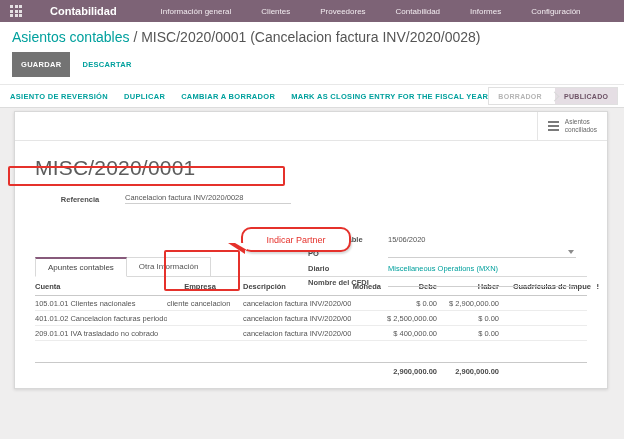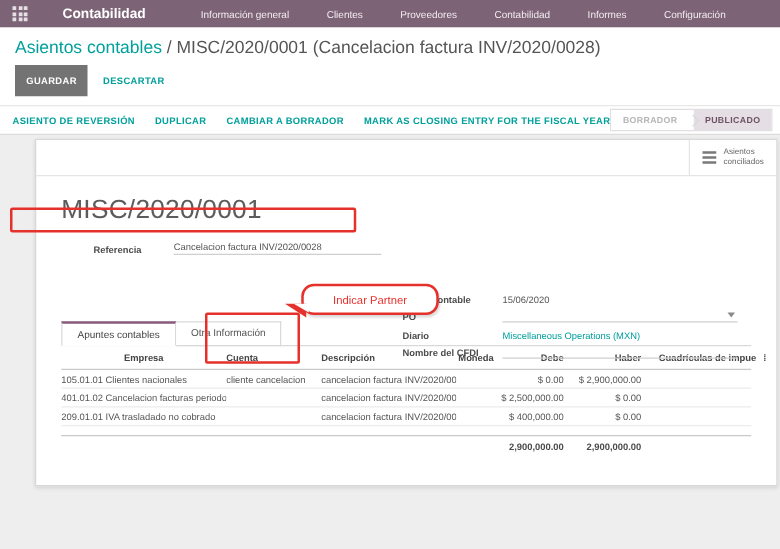--- a/index.html
+++ b/index.html
@@ -34,21 +34,21 @@
   .statusbar { display: flex; align-items: stretch; border: 1px solid #e0e0e0; height: 18px; }
   .status { font-size: 7px; font-weight: bold; letter-spacing: .3px; display: flex;
     align-items: center; padding: 0 9px; cursor: pointer; }
   .status.inactive { color: #b5b5b5; background: #fff; }
   .status-arrow { width: 7px; height: 7px; border-top: 1px solid #d8d8d8; border-right: 1px solid #d8d8d8;
     transform: rotate(45deg); margin: auto -3px auto 0; }
   .status.active { color: #6d5265; background: #e5dee4; }
 
   
   .content { position: relative; height: 351px; background: #efeeee; }
-  .sheet { position: absolute; left: 28px; top: 3px; width: 594px; height: 278px;
+  .sheet { position: absolute; left: 14px; top: 3px; width: 594px; height: 278px;
     background: #fff; border: 1px solid #d8d8d8; box-shadow: 0 1px 3px rgba(0,0,0,.12); }
   .button-box { height: 29px; border-bottom: 1px solid #e5e5e5; display: flex; justify-content: flex-end; }
   .stat-button { border-left: 1px solid #e5e5e5; display: flex; align-items: center;
     gap: 6px; padding: 0 10px; cursor: pointer; }
   .burger { width: 11px; display: flex; flex-direction: column; gap: 2px; }
   .burger i { height: 2px; background: #7a7a7a; display: block; }
   .stat-label { font-size: 6.5px; color: #666; line-height: 1.25; }
 
   .sheet-body { padding: 0 20px; position: relative; }
   .doc-title { font-size: 21px; font-weight: 400; color: #5c5c5c; margin-top: 15px; letter-spacing: .2px; }
@@ -80,21 +80,21 @@
   .trow { display: grid; grid-template-columns: 132px 66px 118px 34px 56px 62px 88px 8px;
     align-items: center; }
   .thead { border-bottom: 1px solid #c9c9c9; }
   .thead .cell { font-size: 7.5px; font-weight: bold; color: #454545; padding: 5px 0 4px; white-space: nowrap; }
   .cell { font-size: 7.5px; color: #555; white-space: nowrap; overflow: hidden; }
   .cell.r { text-align: right; padding-right: 4px; }
   .cell.c { text-align: center; }
   .cell.impuestos { padding-left: 10px; }
   .tbody .trow { height: 15px; border-bottom: 1px solid #ececec; cursor: pointer; }
   .opt-col { color: #888; font-size: 8px; text-align: right; cursor: pointer; }
-  .totals { border-top: 1px solid #c9c9c9; margin-top: 7px; padding: 4px 0 2px; }
+  .totals { border-top: 1px solid #c9c9c9; margin-top: 21px; padding: 4px 0 2px; }
   .totals .cell { font-weight: bold; color: #4a4a4a; }
 
   
   .anno-box { position: absolute; border: 2px solid #e5312b; border-radius: 2px; pointer-events: none; }
   .anno-ref { left: 8px; top: 166px; width: 277px; height: 20px; }
   .anno-emp { left: 164px; top: 250px; width: 76px; height: 41px; }
   .callout { position: absolute; left: 241px; top: 227px; width: 110px; height: 25px;
     background: #fff; border: 2px solid #e5312b; border-radius: 10px;
     display: flex; align-items: center; justify-content: center;
     font-size: 9px; color: #e5312b; box-shadow: 1px 2px 2px rgba(0,0,0,.15); }
@@ -201,22 +201,22 @@
           </div>
         </div>
       </div>
 
       <div class="tabs">
         <div class="tab active">Apuntes contables</div>
         <div class="tab">Otra Información</div>
       </div>
 
       <div class="thead trow">
+        <div class="cell">Cuenta</div>
         <div class="cell c">Empresa</div>
-        <div class="cell">Cuenta</div>
         <div class="cell impuestos">Descripción</div>
         <div class="cell r">Moneda</div>
         <div class="cell r">Debe</div>
         <div class="cell r">Haber</div>
         <div class="cell impuestos">Cuadrículas de impuestos</div>
         <div class="cell opt-col">⁞</div>
       </div>
 
       <div class="tbody">
         <div class="trow">

